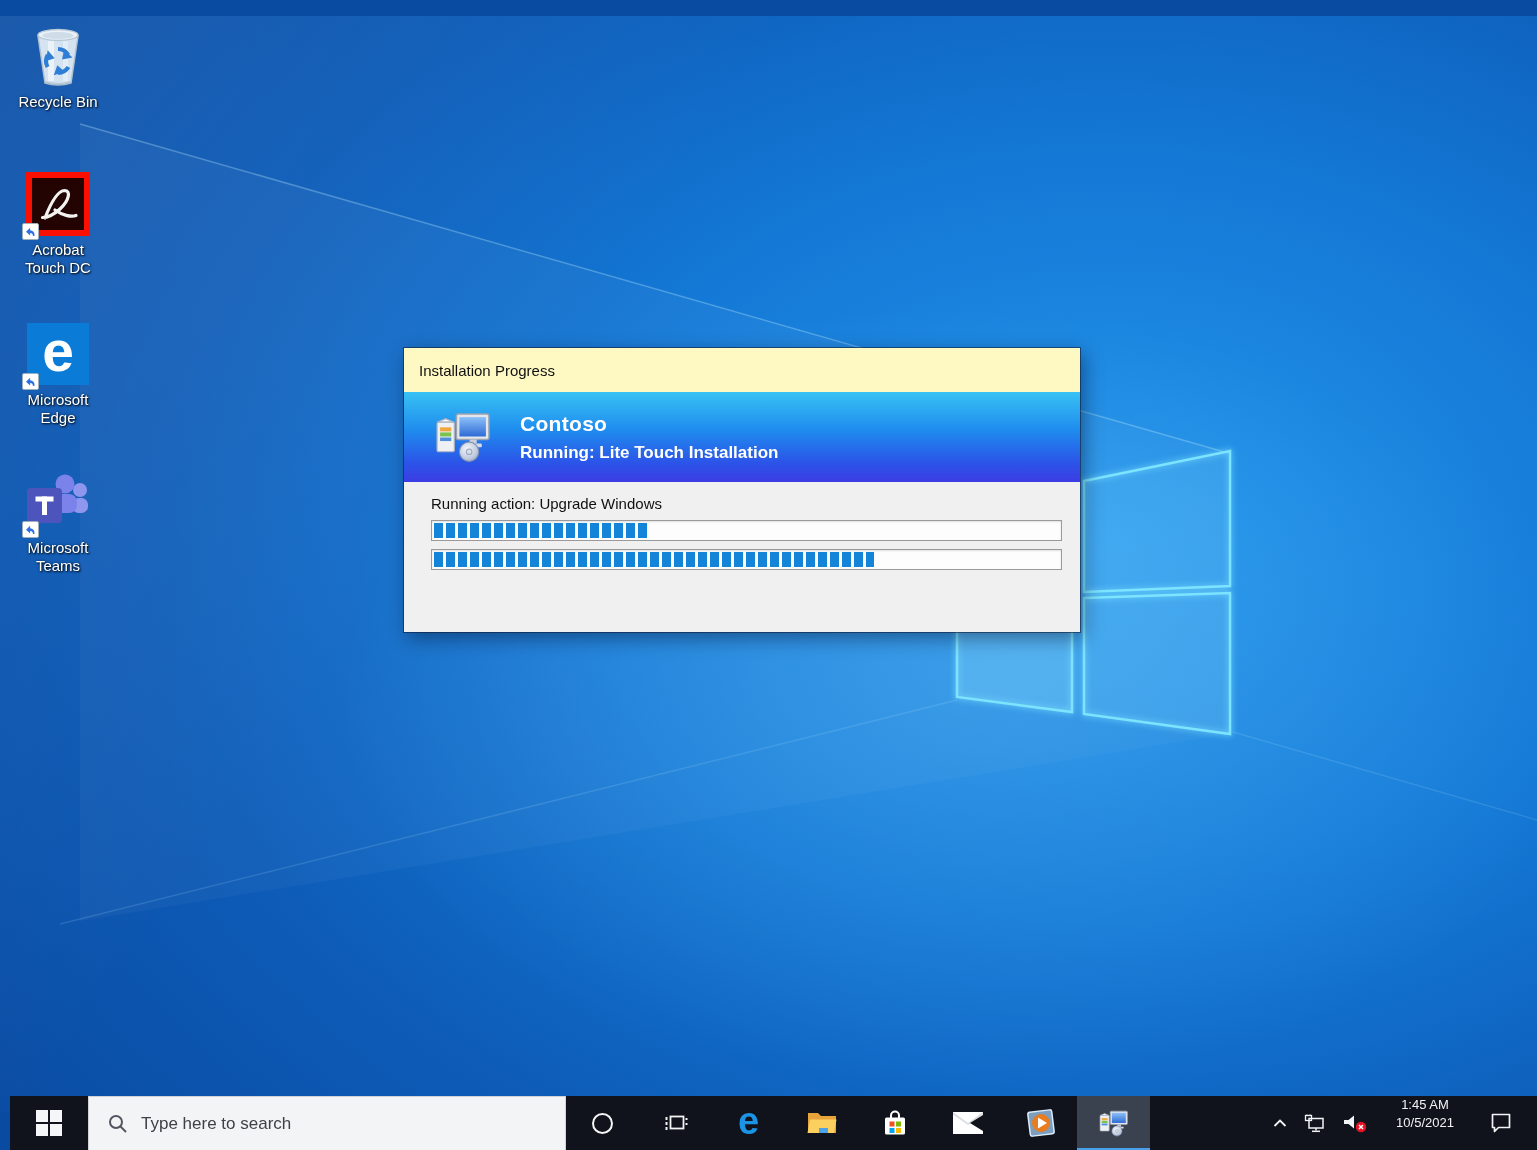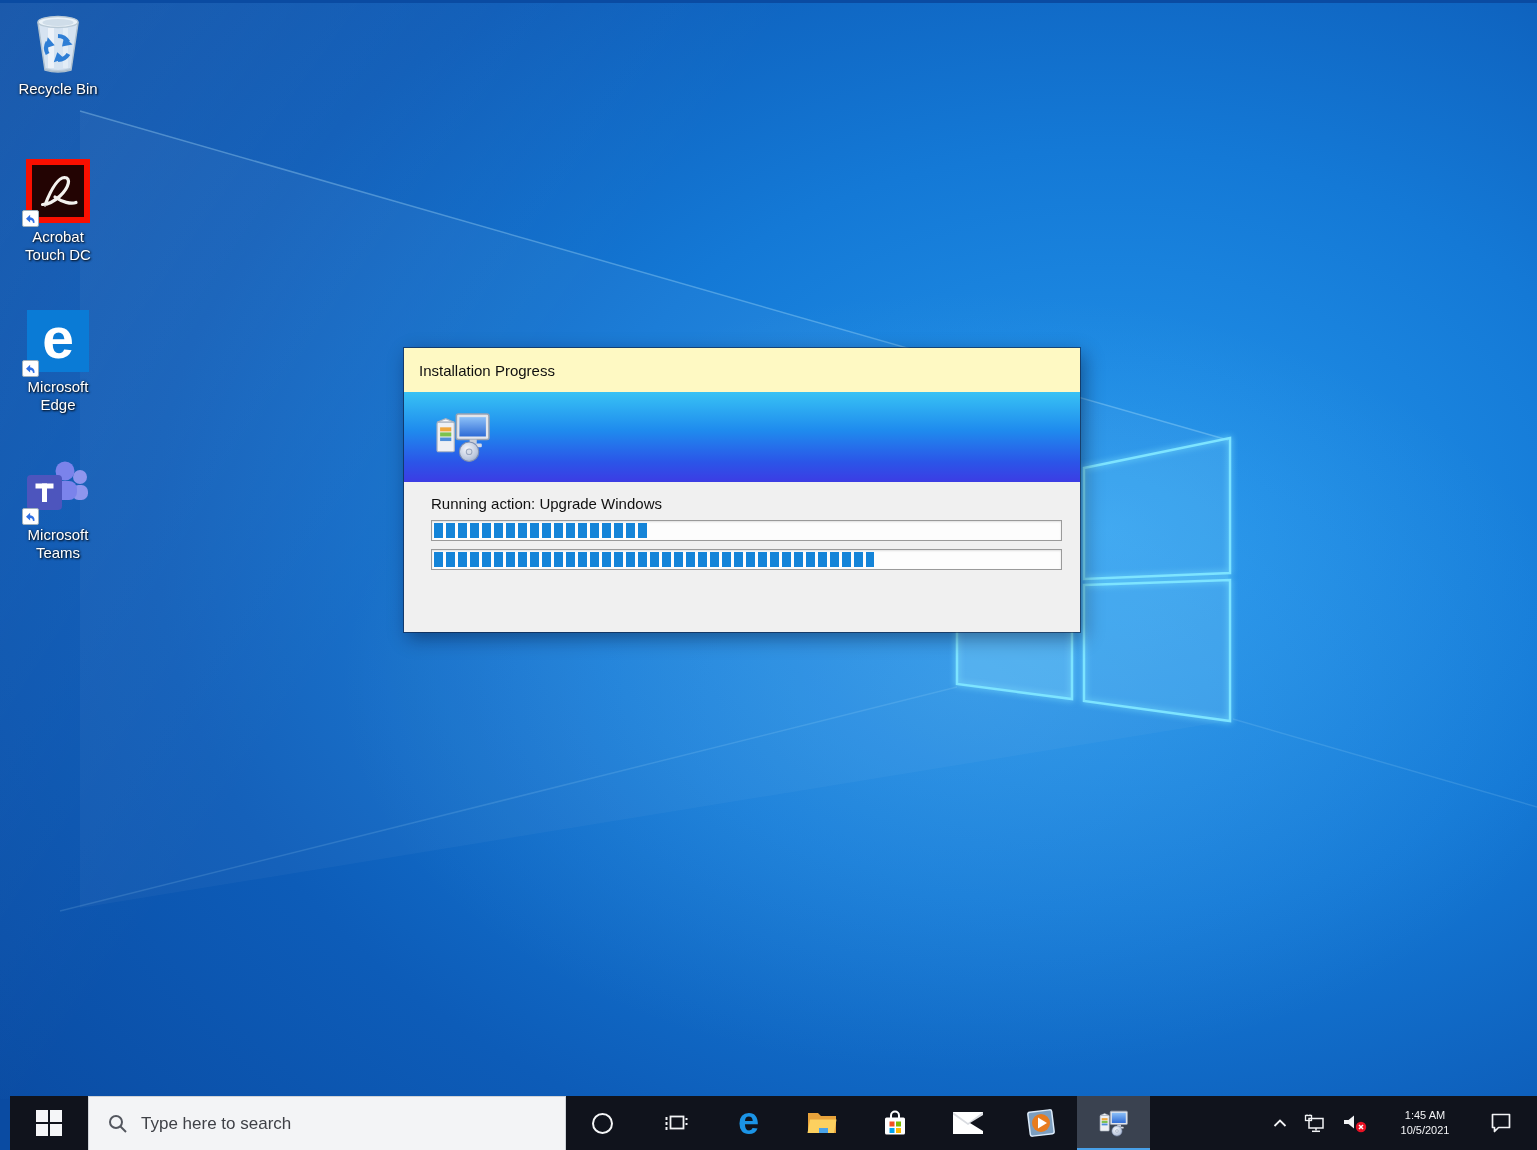--- a/index.html
+++ b/index.html
@@ -1,21 +1,21 @@
 <!DOCTYPE html>
 <html><head>
 <meta charset="utf-8">
 <style>
   * { margin:0; padding:0; box-sizing:border-box; }
   html,body { width:1537px; height:1150px; overflow:hidden; }
   body { font-family:"Liberation Sans","DejaVu Sans",sans-serif; position:relative; background:#0a4ba2; }
 
   
   .desktop {
-    position:absolute; left:0; top:3px; width:1537px; height:1096px;
+    position:absolute; left:0; top:16px; width:1537px; height:1096px;
     background:
       linear-gradient(125deg, rgba(255,255,255,0.07), rgba(255,255,255,0) 35%),
       radial-gradient(900px 560px at 63% 62%, rgba(130,210,255,0.22), rgba(130,210,255,0) 70%),
       radial-gradient(1400px 1000px at 72% 48%, #2496ec 0%, #1479d6 38%, #0d5cb8 68%, #0a4ba2 100%);
   }
   .wall-svg { position:absolute; left:0; top:0; }
 
   
   .desk-icon {
     position:absolute; left:6px; width:104px;
@@ -88,22 +88,22 @@
   .tb-app { width:73px; position:relative; }
   .tb-app.active { background:#3a4250; }
   .tb-app.active::after {
     content:""; position:absolute; left:0; right:0; bottom:0; height:2px; background:#48a0e8;
   }
   .cortana-ring { width:21px; height:21px; border:2.5px solid #f5f6f7; border-radius:50%; }
   .edge-e { color:#1b94e6; font-size:38px; font-weight:bold; line-height:1; margin-top:-4px; }
   .tb-spacer { flex:1; }
   .tray-btn { display:flex; align-items:center; justify-content:center; cursor:pointer; }
   .tray-clock {
-    width:96px; display:flex; flex-direction:column; align-items:center; justify-content:center;
-    font-size:11px; line-height:1.38; cursor:pointer;
+    width:96px; display:flex; flex-direction:column; align-items:center; justify-content:flex-start;
+    font-size:13px; line-height:1.38; cursor:pointer;
   }
   .tray-pad { width:18px; }
 </style>
 </head>
 <body>
 
 <div class="desktop">
   <svg class="wall-svg" width="1537" height="1096" viewBox="0 0 1537 1096">
     <defs>
       <filter id="glow" x="-40%" y="-40%" width="180%" height="180%">
@@ -234,20 +234,24 @@
       <rect x="34" y="26" width="7" height="4" fill="#c9cfda"></rect>
       <rect x="29" y="30" width="17" height="3.5" rx="1" fill="#d7dce6"></rect>
       <polygon points="2,9 10.5,5.5 19,9" fill="#f7f8fa" stroke="#aab2c0" stroke-width="1"></polygon>
       <rect x="2" y="9" width="17" height="29" rx="1.5" fill="#eef0f4" stroke="#aab2c0" stroke-width="1.2"></rect>
       <rect x="5" y="14" width="11" height="4" fill="#f0a73c"></rect>
       <rect x="5" y="19" width="11" height="4" fill="#7cc24f"></rect>
       <rect x="5" y="24" width="11" height="3.5" fill="#4f8fd8"></rect>
       <circle cx="33.5" cy="38" r="9.5" fill="url(#disc)" stroke="#7f8fae" stroke-width="1"></circle>
       <circle cx="33.5" cy="38" r="2.8" fill="#d7dde8" stroke="#9aa7bf" stroke-width="1"></circle>
     </svg>
+    <div class="hdr-text">
+      <div class="hdr-brand">Contoso</div>
+      <div class="hdr-status">Running: Lite Touch Installation</div>
+    </div>
   </div>
   <div class="dlg-body">
     <div class="task-label">Running action: Upgrade Windows</div>
     <div class="progress">
       <div class="fill" style="width: 34%;"></div>
     </div>
     <div class="progress">
       <div class="fill" style="width: 70%;"></div>
     </div>
   </div>

